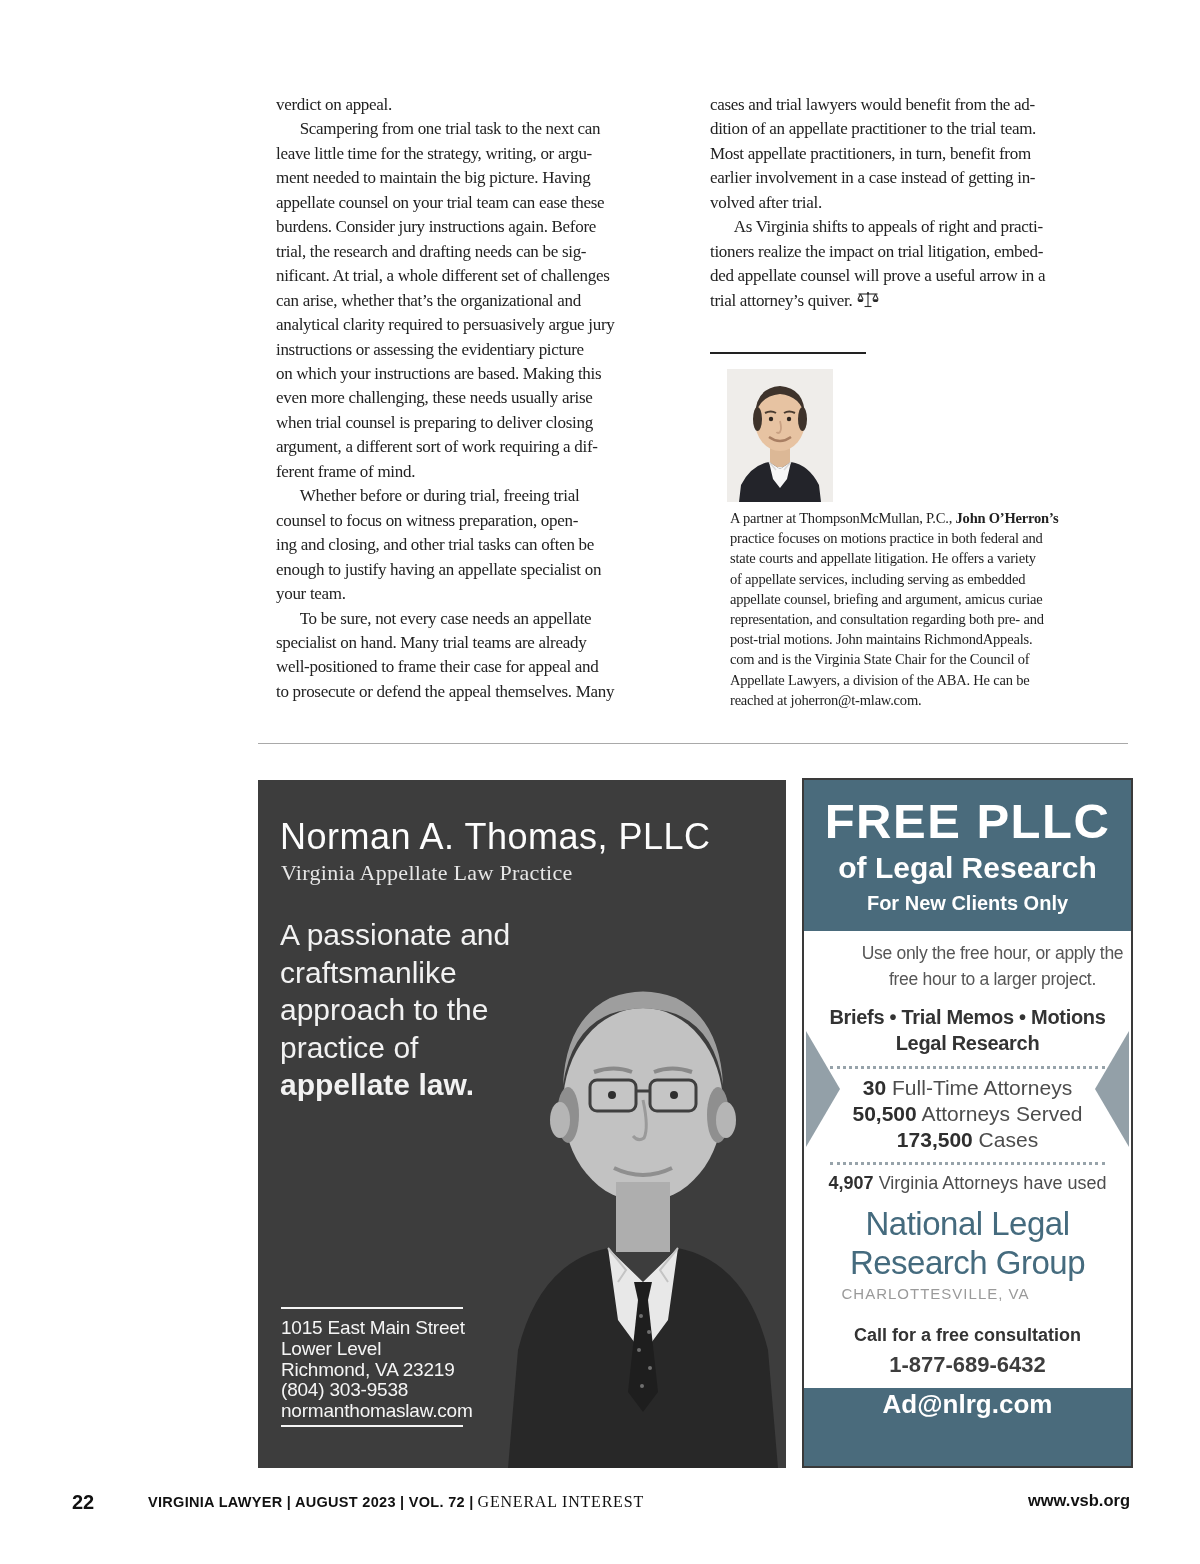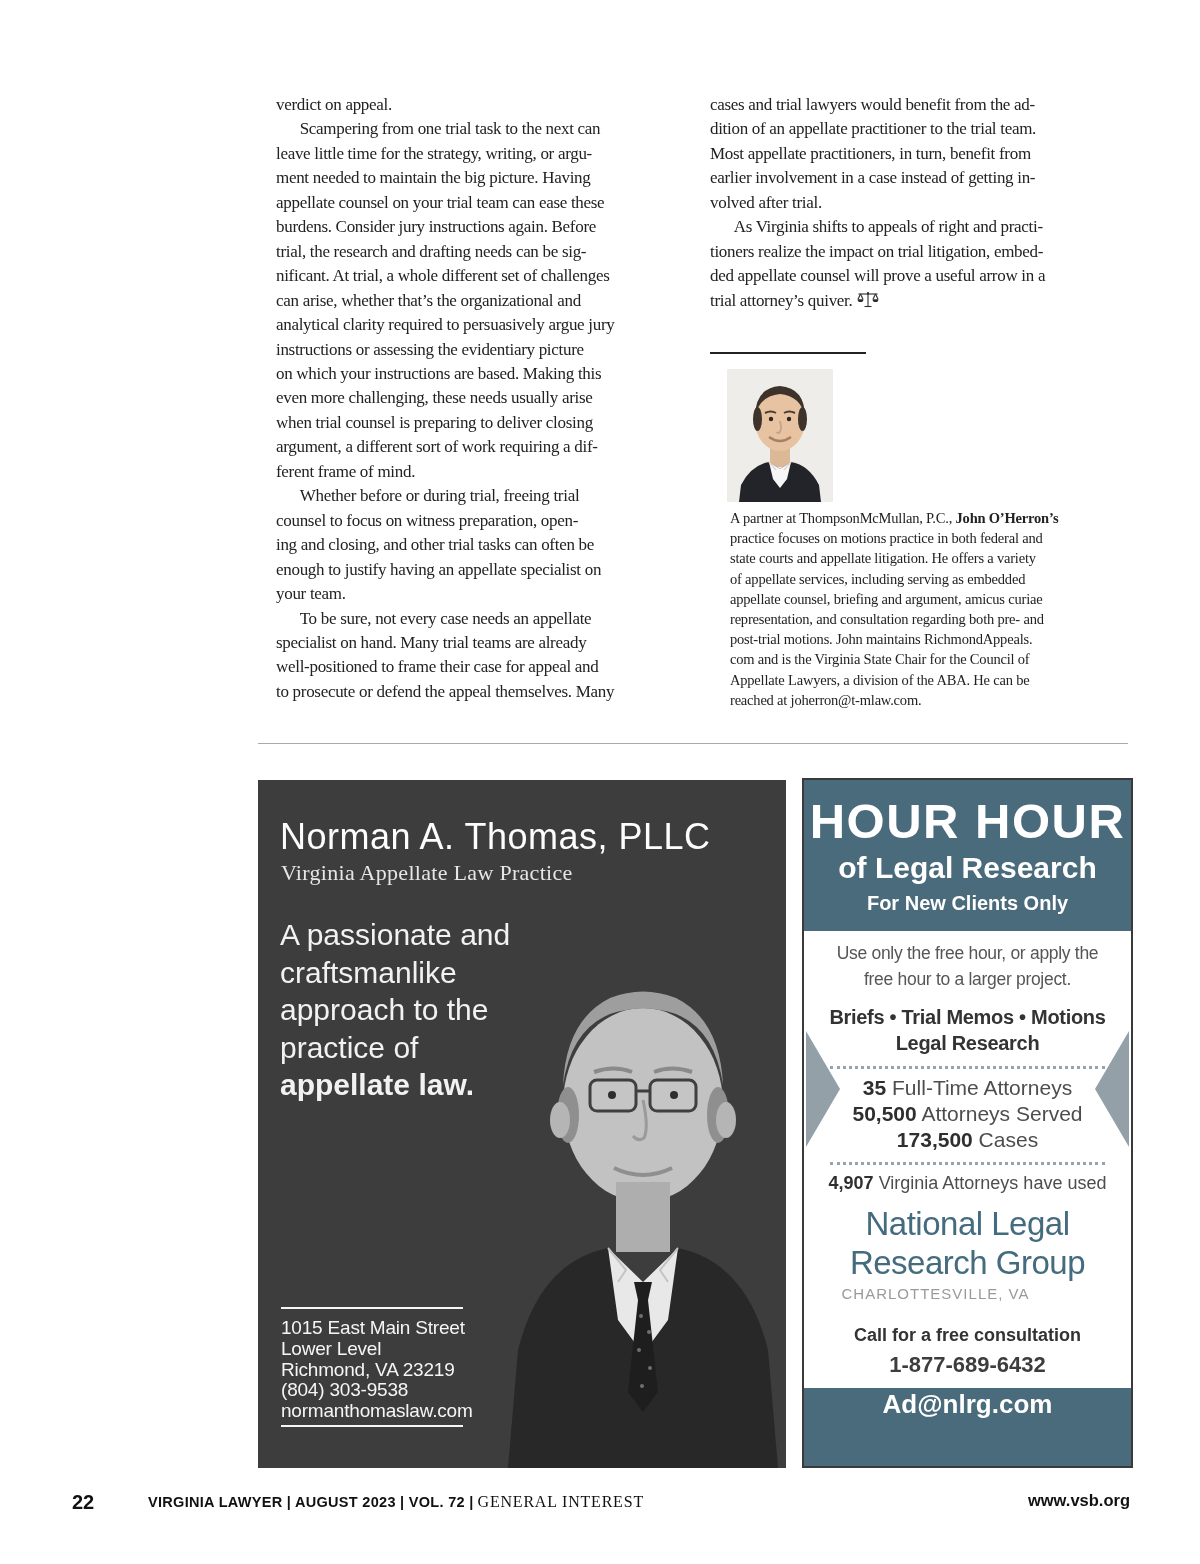--- a/index.html
+++ b/index.html
@@ -197,35 +197,35 @@
 Lower Level
 Richmond, VA 23219
 (804) 303-9538
 normanthomaslaw.com</p>
     <div class="abs nt-rule" style="left:23px;top:645px;width:182px;"></div>
   </div>
 
   <div class="abs ad-nlrg" style="left:802px;top:778px;width:327px;height:686px;">
 
     <div class="abs nl-head nl-center" style="left:0;top:0;width:327px;height:151px;">
-      <div class="nl-free" style="margin-top:17px;">HOUR HOUR</div>
+      <div class="nl-free" style="margin-top:17px;">FREE PLLC</div>
       <div class="nl-sub" style="margin-top:7px;">of Legal Research</div>
       <div class="nl-banner" style="margin-top:10px;">For New Clients Only</div>
     </div>
 
-    <p class="abs nl-intro nl-center" style="left:0;top:160px;width:327px;margin:0;">Use only the free hour, or apply the
+    <p class="abs nl-intro nl-center" style="left:0;top:160px;width:327px;margin:0;padding-left:25px;">Use only the free hour, or apply the
 free hour to a larger project.</p>
 
     <p class="abs nl-services nl-center" style="left:0;top:224px;width:327px;margin:0;">Briefs • Trial Memos • Motions
 Legal Research</p>
 
     <div class="abs nl-dots" style="left:26px;top:286px;width:275px;"></div>
 
     <div class="abs nl-center" style="left:0;top:295px;width:327px;">
-      <div class="nl-stat"><b>35</b>
+      <div class="nl-stat"><b>30</b>
         <span>Full-Time Attorneys</span></div>
       <div class="nl-stat"><b>50,500</b>
         <span>Attorneys Served</span></div>
       <div class="nl-stat"><b>173,500</b>
         <span>Cases</span></div>
     </div>
 
     <div class="abs nl-dots" style="left:26px;top:382px;width:275px;"></div>
 
     <div class="abs nl-va nl-center" style="left:0;top:393px;width:327px;"><b>4,907</b>

